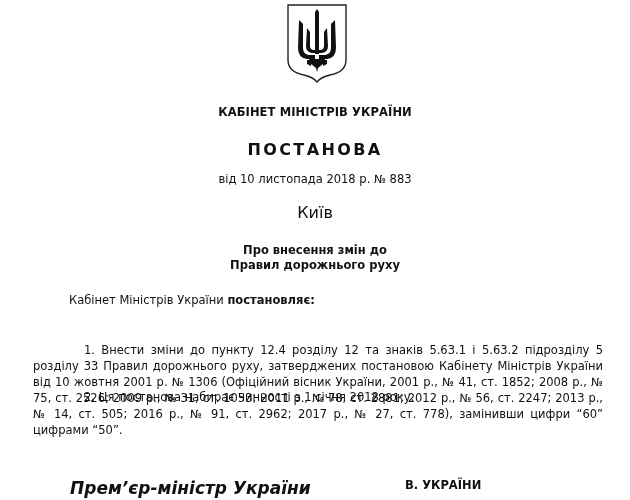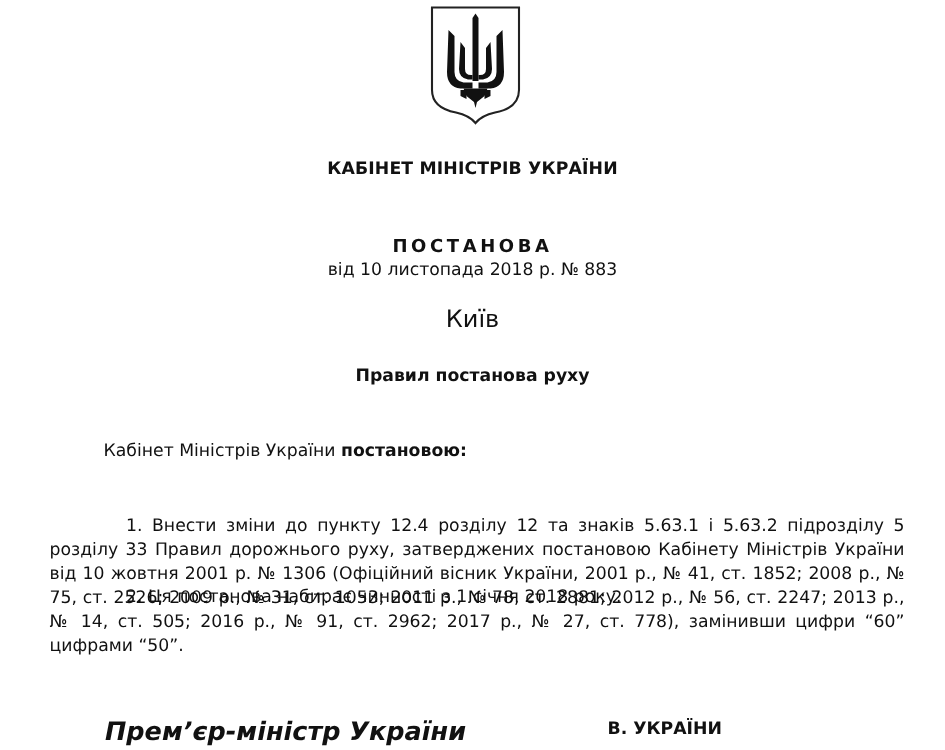--- a/index.html
+++ b/index.html
@@ -4,21 +4,21 @@
   <style>
     html, body { margin: 0; padding: 0; background: #ffffff; }
     body {
       width: 630px; height: 500px; position: relative; overflow: hidden;
       font-family: "DejaVu Sans", sans-serif; color: #111111;
     }
     .abs { position: absolute; }
     .center { left: 0; width: 630px; text-align: center; }
     .emblem { left: 285px; top: 2px; width: 64px; height: 82px; }
     .org { top: 105px; font-size: 11.5px; font-weight: bold; letter-spacing: 0.1px; }
-    .title { top: 140px; font-size: 12px; font-weight: bold; letter-spacing: 2.4px; margin-top: 17px; }
+    .title { top: 140px; font-size: 16px; font-weight: bold; letter-spacing: 2.4px; }
     .date { top: 172px; font-size: 11.5px; }
     .city { top: 203px; font-size: 16px; }
     .subject { top: 243px; font-size: 11.5px; font-weight: bold; line-height: 15px; }
     .body-text { left: 33px; width: 570px; font-size: 11.5px; line-height: 16px; }
     .p-intro { top: 292px; padding-left: 36px; }
     .p1 { top: 314px; text-align: justify; text-indent: 51px; margin-top: 28px; }
     .p2 { top: 389px; padding-left: 51px; }
     .sig-left { left: 70px; top: 478px; font-size: 17px; font-weight: bold; font-style: italic; }
     .sig-right { left: 405px; top: 478px; font-size: 11.5px; font-weight: bold; }
     b { font-weight: bold; }
@@ -47,25 +47,26 @@
     </g>
   </svg>
 </div>
 
 <div class="abs center org">КАБІНЕТ МІНІСТРІВ УКРАЇНИ</div>
 <div class="abs center title">ПОСТАНОВА</div>
 <div class="abs center date">від 10 листопада 2018 р. № 883</div>
 <div class="abs center city">Київ</div>
 
 <div class="abs center subject">
-  <div>Правил постанова руху</div>
+  <div>Про внесення змін до</div>
+  <div>Правил дорожнього руху</div>
 </div>
 
 <div class="abs body-text p-intro">
-  <span>Кабінет Міністрів України </span><b>постановою:</b>
+  <span>Кабінет Міністрів України </span><b>постановляє:</b>
 </div>
 
 <div class="abs body-text p1">1. Внести зміни до пункту 12.4 розділу 12 та знаків 5.63.1 і 5.63.2 підрозділу 5 розділу 33 Правил дорожнього руху, затверджених постановою Кабінету Міністрів України від 10 жовтня 2001 р. № 1306 (Офіційний вісник України, 2001 р., № 41, ст. 1852; 2008 р., № 75, ст. 2526; 2009 р., № 31, ст. 1053; 2011 р., № 78, ст. 2881; 2012 р., № 56, ст. 2247; 2013 р., № 14, ст. 505; 2016 р., № 91, ст. 2962; 2017 р., № 27, ст. 778), замінивши цифри “60” цифрами “50”.</div>
 
 <div class="abs body-text p2">2. Ця постанова набирає чинності з 1 січня 2018 року.</div>
 
 <div class="abs sig-left">Прем’єр-міністр України</div>
 <div class="abs sig-right">В. УКРАЇНИ</div>
 
 </body></html>

